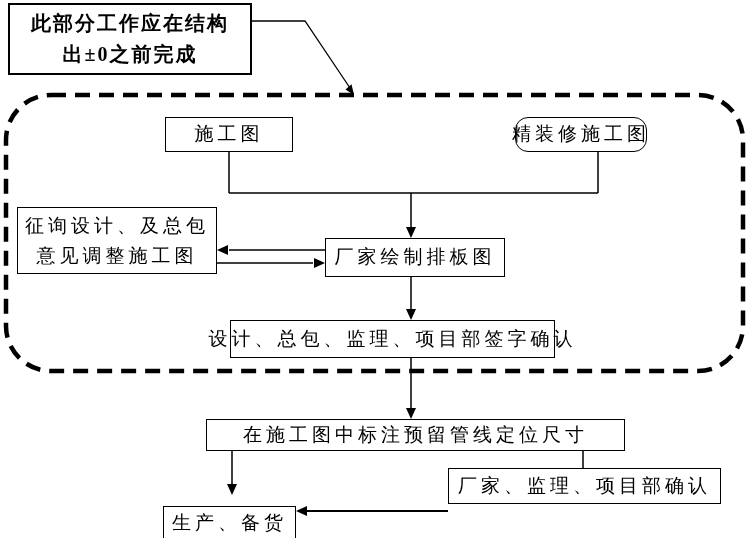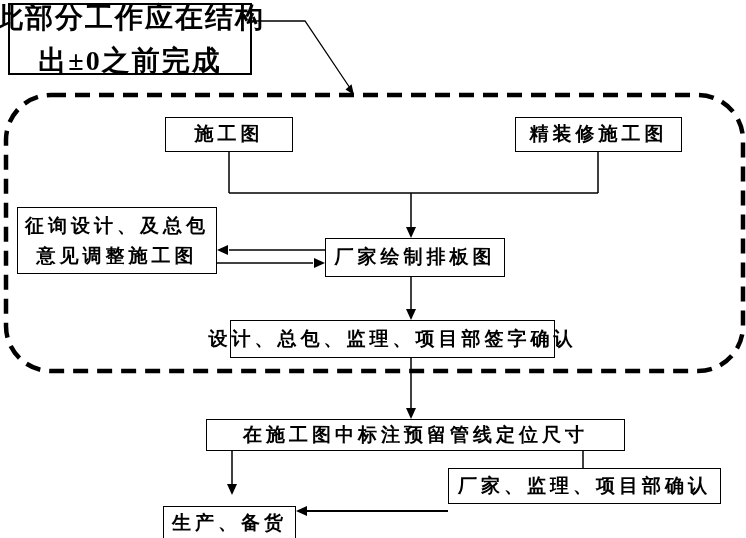--- a/index.html
+++ b/index.html
@@ -23,39 +23,38 @@
     box-sizing: border-box;
     border: 1.5px solid #000000;
     background: #ffffff;
     display: flex; flex-direction: column;
     align-items: center; justify-content: center;
     text-align: center;
     font-size: 19px;
     letter-spacing: 4px;
     line-height: 1.5;
     white-space: nowrap;
-    font-weight: bold;
   }
   .callout {
     position: absolute;
     box-sizing: border-box;
     border: 2.5px solid #000000;
     background: #ffffff;
     display: flex; flex-direction: column;
     align-items: center; justify-content: center;
     text-align: center;
     font-weight: bold;
-    font-size: 28px;
+    font-size: 20px;
     letter-spacing: 2px;
     line-height: 1.55;
     white-space: nowrap;
     left: 8px; top: 3px; width: 244px; height: 72px;
   }
   #n-construction { left: 165px; top: 117px; width: 128px; height: 35px; }
-  #n-decoration   { left: 515px; top: 117px; width: 167px; height: 35px; }
+  #n-decoration   { left: 515px; top: 117px; width: 132px; height: 35px; border-radius: 13px; }
   #n-consult      { left: 17px;  top: 207px; width: 200px; height: 67px; line-height: 1.55; }
   #n-factory      { left: 325px; top: 238px; width: 180px; height: 39px; }
   #n-sign         { left: 230px; top: 320px; width: 325px; height: 38px; }
   #n-mark         { left: 206px; top: 419px; width: 419px; height: 32px; }
   #n-production   { left: 163px; top: 506px; width: 133px; height: 35px; }
   #n-confirm      { left: 448px; top: 468px; width: 273px; height: 36px; }
 </style>
 </head>
 <body>
 

